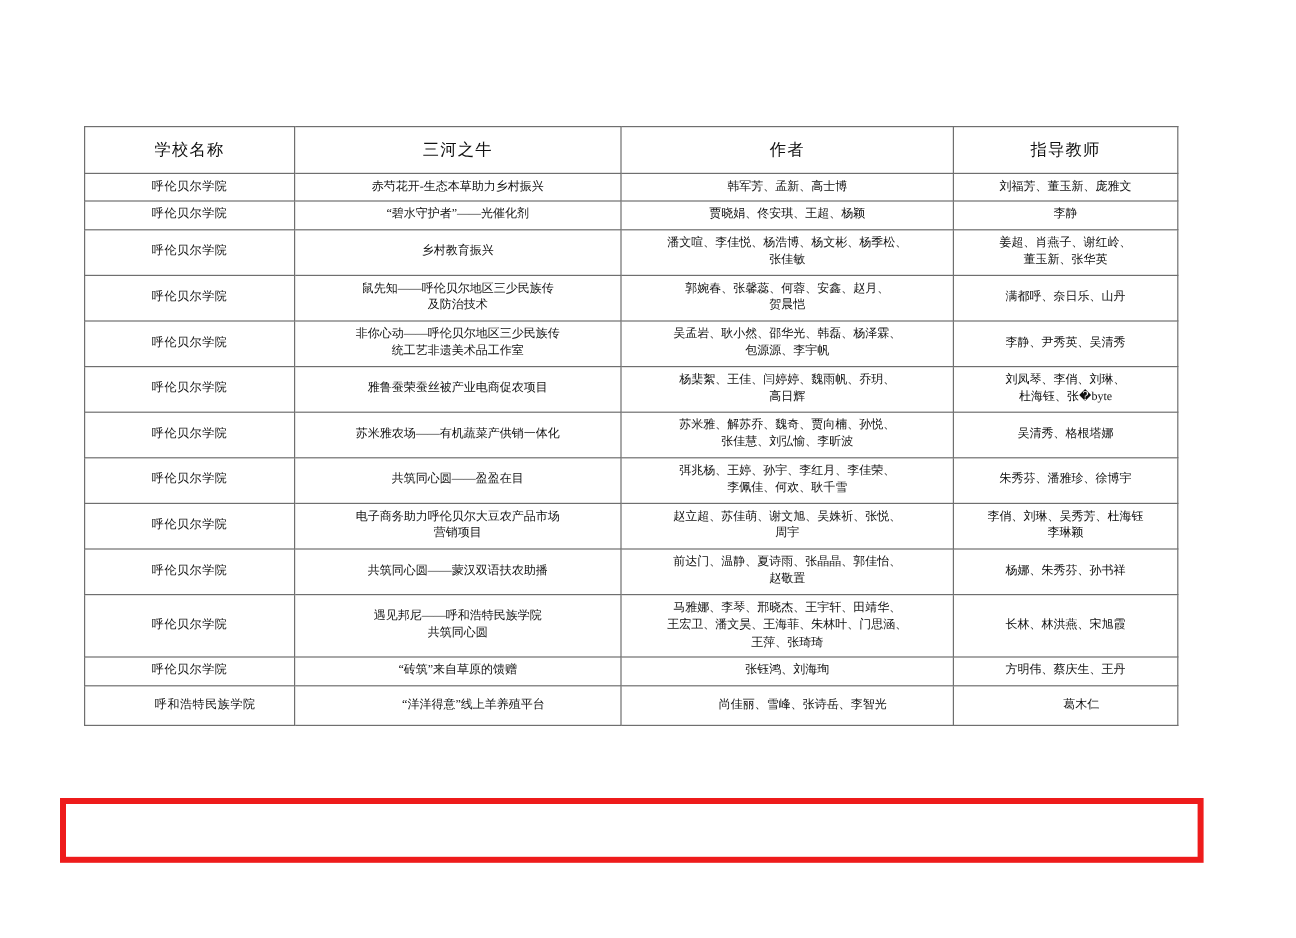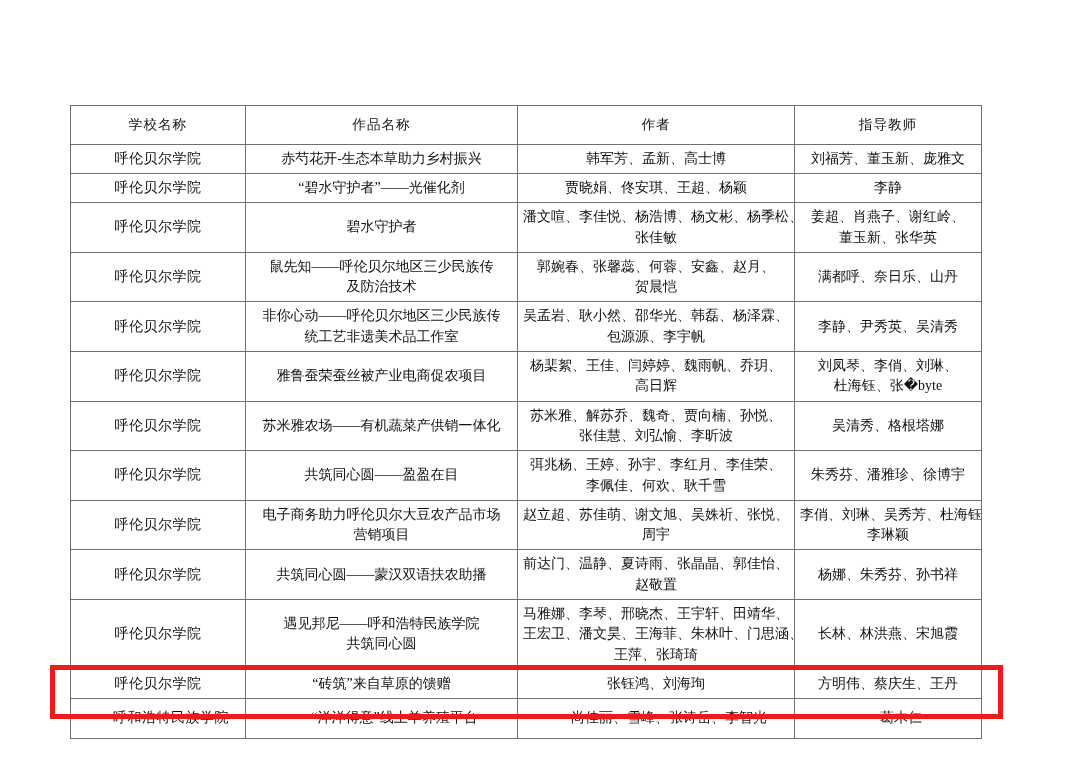--- a/index.html
+++ b/index.html
@@ -27,21 +27,21 @@
   }
   table.doc-table {
     border-collapse: collapse;
     width: 911px;
     table-layout: fixed;
   }
   table.doc-table td,
   table.doc-table th {
     border: 1px solid #6f6f6f;
     font-weight: normal;
-    font-size: 14px;
+    font-size: 10px;
     line-height: 1.45;
     text-align: center;
     vertical-align: middle;
     padding: 4px 5px;
     color: #111;
   }
   table.doc-table thead td {
     font-size: 13.6px;
     padding: 9px 5px;
     letter-spacing: 1px;
@@ -89,21 +89,21 @@
     <table class="doc-table">
       <colgroup>
         <col class="c-school">
         <col class="c-work">
         <col class="c-author">
         <col class="c-mentor">
       </colgroup>
       <thead>
         <tr>
           <td>学校名称</td>
-          <td>作品名称</td>
+          <td>三河之牛</td>
           <td>作者</td>
           <td>指导教师</td>
         </tr>
       </thead>
       <tbody id="table-body">
           <tr>
             <td>
               <span class="cell-lines school-cell">
                 <span>呼伦贝尔学院</span>
               </span>
@@ -147,21 +147,21 @@
             </td>
           </tr>
           <tr>
             <td>
               <span class="cell-lines school-cell">
                 <span>呼伦贝尔学院</span>
               </span>
             </td>
             <td>
               <span class="cell-lines">
-                <span>碧水守护者</span>
+                <span>乡村教育振兴</span>
               </span>
             </td>
             <td>
               <span class="cell-lines">
                 <span>潘文喧、李佳悦、杨浩博、杨文彬、杨季松、</span>
                 <span>张佳敏</span>
               </span>
             </td>
             <td>
               <span class="cell-lines">

